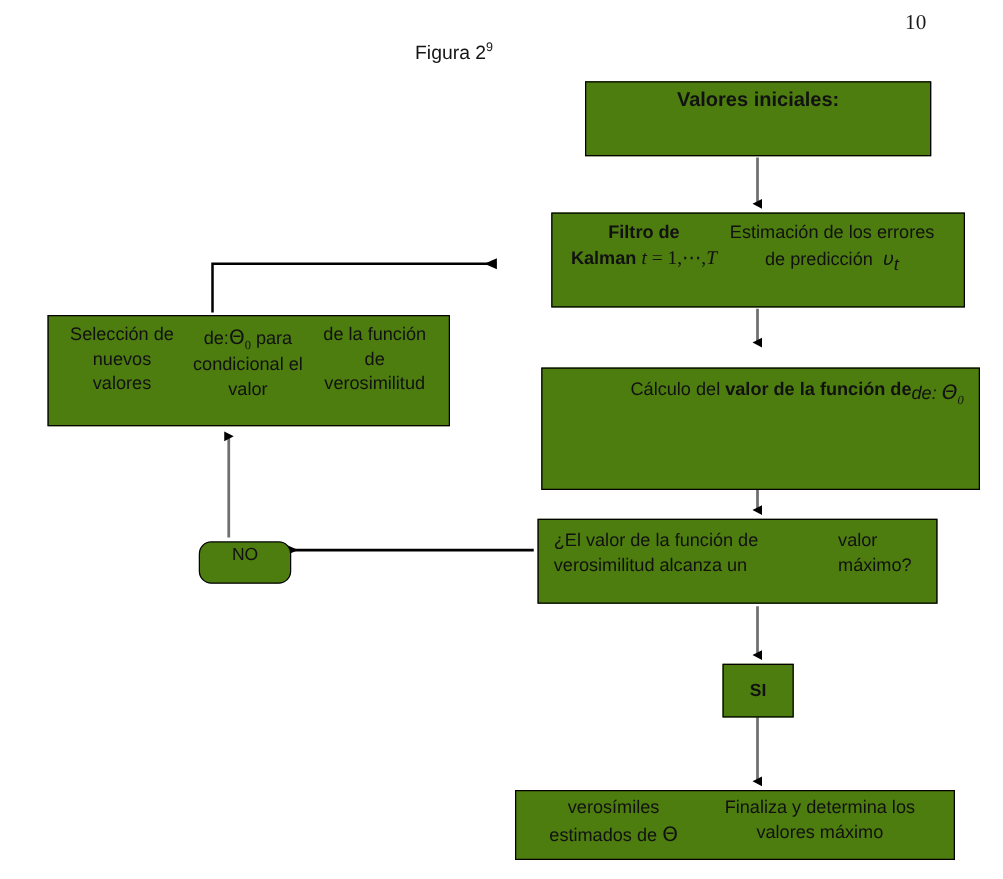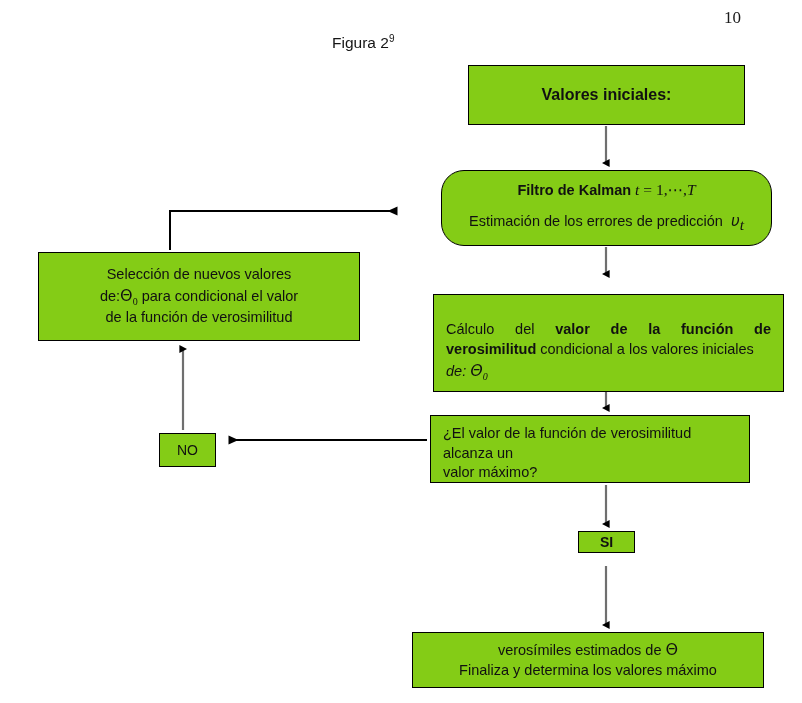--- a/index.html
+++ b/index.html
@@ -39,23 +39,23 @@
   }
   .fig-caption sup {
     font-size: 10px;
     vertical-align: super;
   }
   
   .box {
     position: absolute;
     box-sizing: border-box;
     border: 1.6px solid #000000;
-    background: #84cc16;
+    background: #4d7c0f;
     display: flex;
-    flex-direction: column;
+    flex-direction: row;
     justify-content: center;
   }
   .box .line {
     font-size: 14.5px;
     line-height: 1.35;
     color: #111111;
   }
   .b  { font-weight: bold; }
   .theta {
     font-family: "DejaVu Sans", sans-serif;
@@ -85,22 +85,21 @@
   
   #box-initial-values {
     left: 468px; top: 65px; width: 277px; height: 60px;
     padding: 4px 8px;
   }
   #box-initial-values .line { text-align: center; }
   #box-initial-values .title { font-weight: bold; font-size: 16px; }
 
   #box-kalman-filter {
     left: 441px; top: 170px; width: 331px; height: 76px;
-    padding: 22px 14px;
-    border-radius: 23px;
+    padding: 6px 14px;
   }
   #box-kalman-filter .row1 { text-align: center; margin-bottom: 10px; }
   #box-kalman-filter .row2 { text-align: center; }
 
   #box-likelihood-calc {
     left: 433px; top: 294px; width: 351px; height: 98px;
     padding: 8px 12px;
     justify-content: flex-end;
   }
   #box-likelihood-calc .row1 {
@@ -117,27 +116,28 @@
   }
   #box-decision .line { text-align: left; }
 
   #box-new-values {
     left: 38px; top: 252px; width: 322px; height: 89px;
     padding: 6px 10px;
   }
   #box-new-values .line { text-align: center; }
 
   #box-no {
-    left: 159px; top: 433px; width: 57px; height: 34px;
-    align-items: center;
+    left: 159px; top: 433px; width: 74px; height: 34px;
+    align-items: flex-start;
+    border-radius: 10px;
   }
   #box-no .line { font-size: 14px; }
 
   #box-si {
-    left: 578px; top: 531px; width: 57px; height: 22px;
+    left: 578px; top: 531px; width: 57px; height: 43px;
     align-items: center;
   }
   #box-si .line { font-size: 14px; font-weight: bold; }
 
   #box-final {
     left: 412px; top: 632px; width: 352px; height: 56px;
     padding: 4px 10px;
   }
   #box-final .line { text-align: center; }
 
@@ -209,21 +209,20 @@
     <div class="line title">Valores iniciales:</div>
   </div>
 
   <div class="box" id="box-kalman-filter">
     <div class="line row1"><span class="b">Filtro de Kalman</span>&nbsp;<span class="mathit">t</span><span class="mathups"> = 1,⋯,</span><span class="mathit">T</span></div>
     <div class="line row2"><span>Estimación de los errores de predicción</span>&nbsp;&nbsp;<span class="upsilon">υ</span><span class="sub mathit">t</span></div>
   </div>
 
   <div class="box" id="box-likelihood-calc">
     <div class="line row1"><span>Cálculo del </span><span class="b">valor de la función de</span></div>
-    <div class="line row2"><span class="b">verosimilitud</span><span> condicional a los valores iniciales</span></div>
     <div class="line row3"><span>de: </span><span class="theta">Θ</span><span class="sub">0</span></div>
   </div>
 
   <div class="box" id="box-decision">
     <div class="line">¿El valor de la función de verosimilitud alcanza un</div>
     <div class="line">valor máximo?</div>
   </div>
 
   <div class="box" id="box-new-values">
     <div class="line">Selección de nuevos valores</div>

